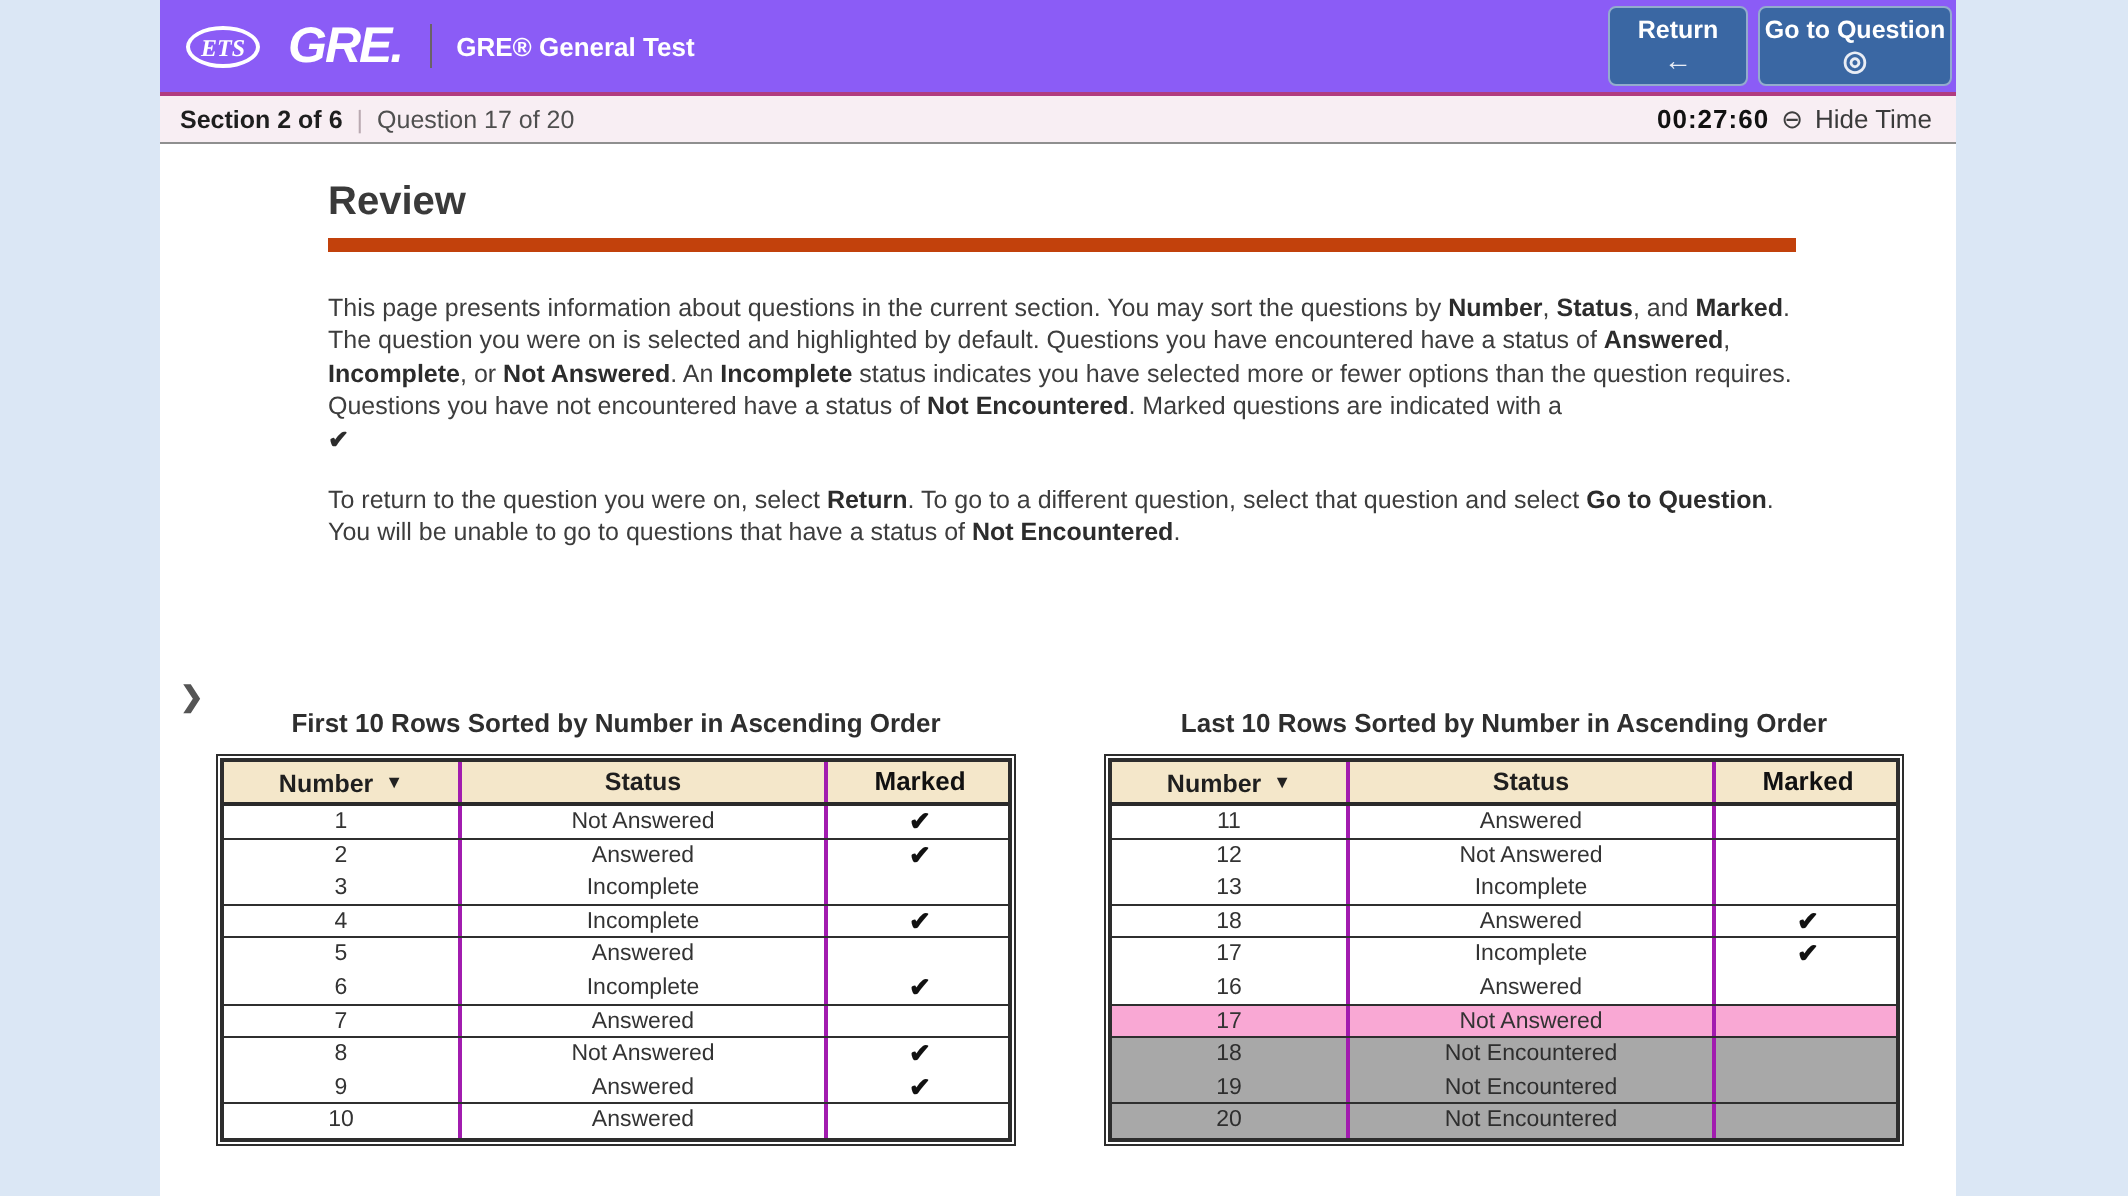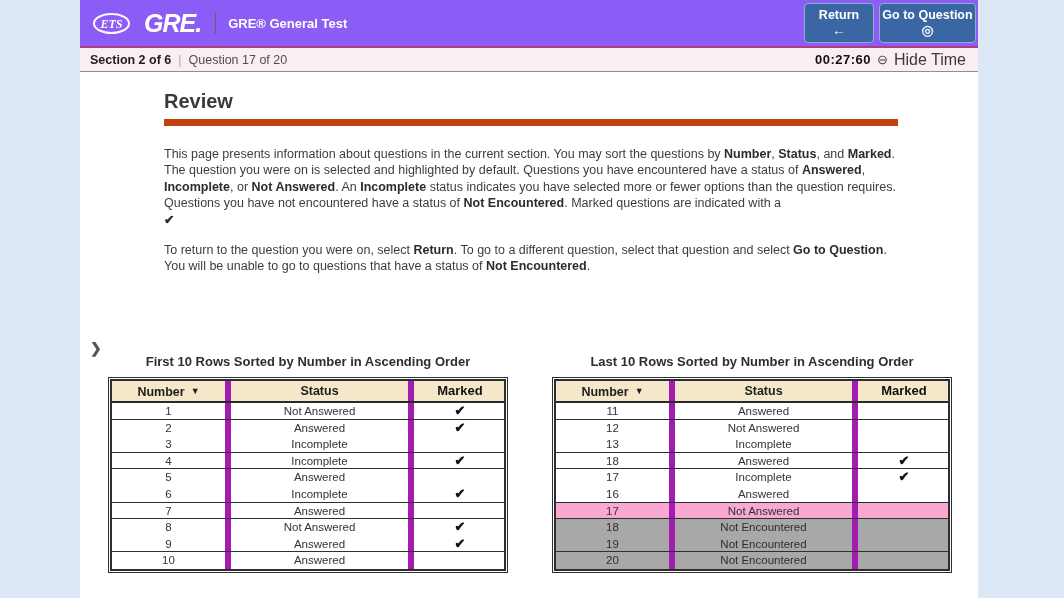--- a/index.html
+++ b/index.html
@@ -30,21 +30,21 @@
   .section-bar { height:24px; background:#f8eef3; border-bottom:1px solid #8f8f8f;
                  display:flex; align-items:center; justify-content:space-between;
                  font-size:12.5px; padding:0 12px 0 10px; }
   .sb-left { display:flex; align-items:center; gap:7px; }
   .sb-section { font-weight:bold; color:#1e1e1e; }
   .sb-sep { color:#b9a9b1; }
   .sb-question { color:#4f4f4f; }
   .sb-right { display:flex; align-items:center; gap:6px; }
   .sb-timer { font-weight:bold; color:#111; font-size:13px; letter-spacing:0.5px; }
   .sb-clock { color:#3f3f3f; font-size:13px; }
-  .sb-hide { color:#3a3a3a; font-size:16px; }
+  .sb-hide { color:#3a3a3a; font-size:13px; }
 
   
   .content { position:relative; height:526px; background:#fff; overflow:hidden; }
   .review-block { padding:18px 80px 0 84px; }
   .review-title { font-size:20px; font-weight:bold; color:#3a3a3a; border-bottom:7px solid #c2410c;
                   padding-bottom:6px; margin-bottom:20px; }
   .para { font-size:12.5px; line-height:16.4px; color:#3d3d3d; margin-bottom:14px; }
   .para b { color:#2c2c2c; }
   .scroll-chevron { position:absolute; left:10px; top:268px; color:#555; font-size:14px; font-weight:bold; }
 
@@ -52,21 +52,21 @@
   .table-wrap { position:absolute; top:282px; width:400px; }
   .tw-first { left:28px; }
   .tw-last  { left:472px; }
   .table-title { text-align:center; font-size:13px; font-weight:bold; color:#2e2e2e; margin-bottom:8px; }
   .tbl-outer { border:1px solid #2d2d2d; background:#fff; padding:1px; }
   .tbl-inner { border:2px solid #2d2d2d; }
   .thead, .trow { display:grid; grid-template-columns:119px 183px 92px; }
   .thead { background:#f4e7ca; border-bottom:2px solid #2a2a2a; height:22px; }
   .thead .tcell { font-weight:bold; font-size:12.5px; color:#1f1f1f; line-height:20px; }
   .tcell { text-align:center; overflow:hidden; }
-  .tcell.num, .tcell.status { border-right:6px solid #a21caf; }
+  .tcell.num, .tcell.status { border-right:2px solid #a21caf; }
   .trow { height:16.6px; font-size:11.5px; color:#333; }
   .trow .tcell { line-height:16.4px; }
   .trow.group-end { border-bottom:1px solid #2f2f2f; }
   .trow.selected { background:#f9a8d4; }
   .trow.disabled { background:#a8a8a8; color:#2e2e2e; }
   .tcell.marked { font-size:13px; font-weight:bold; color:#111; }
   .sort { font-size:9px; margin-left:6px; vertical-align:2px; color:#222; }
 </style>
 </head>
 <body>

